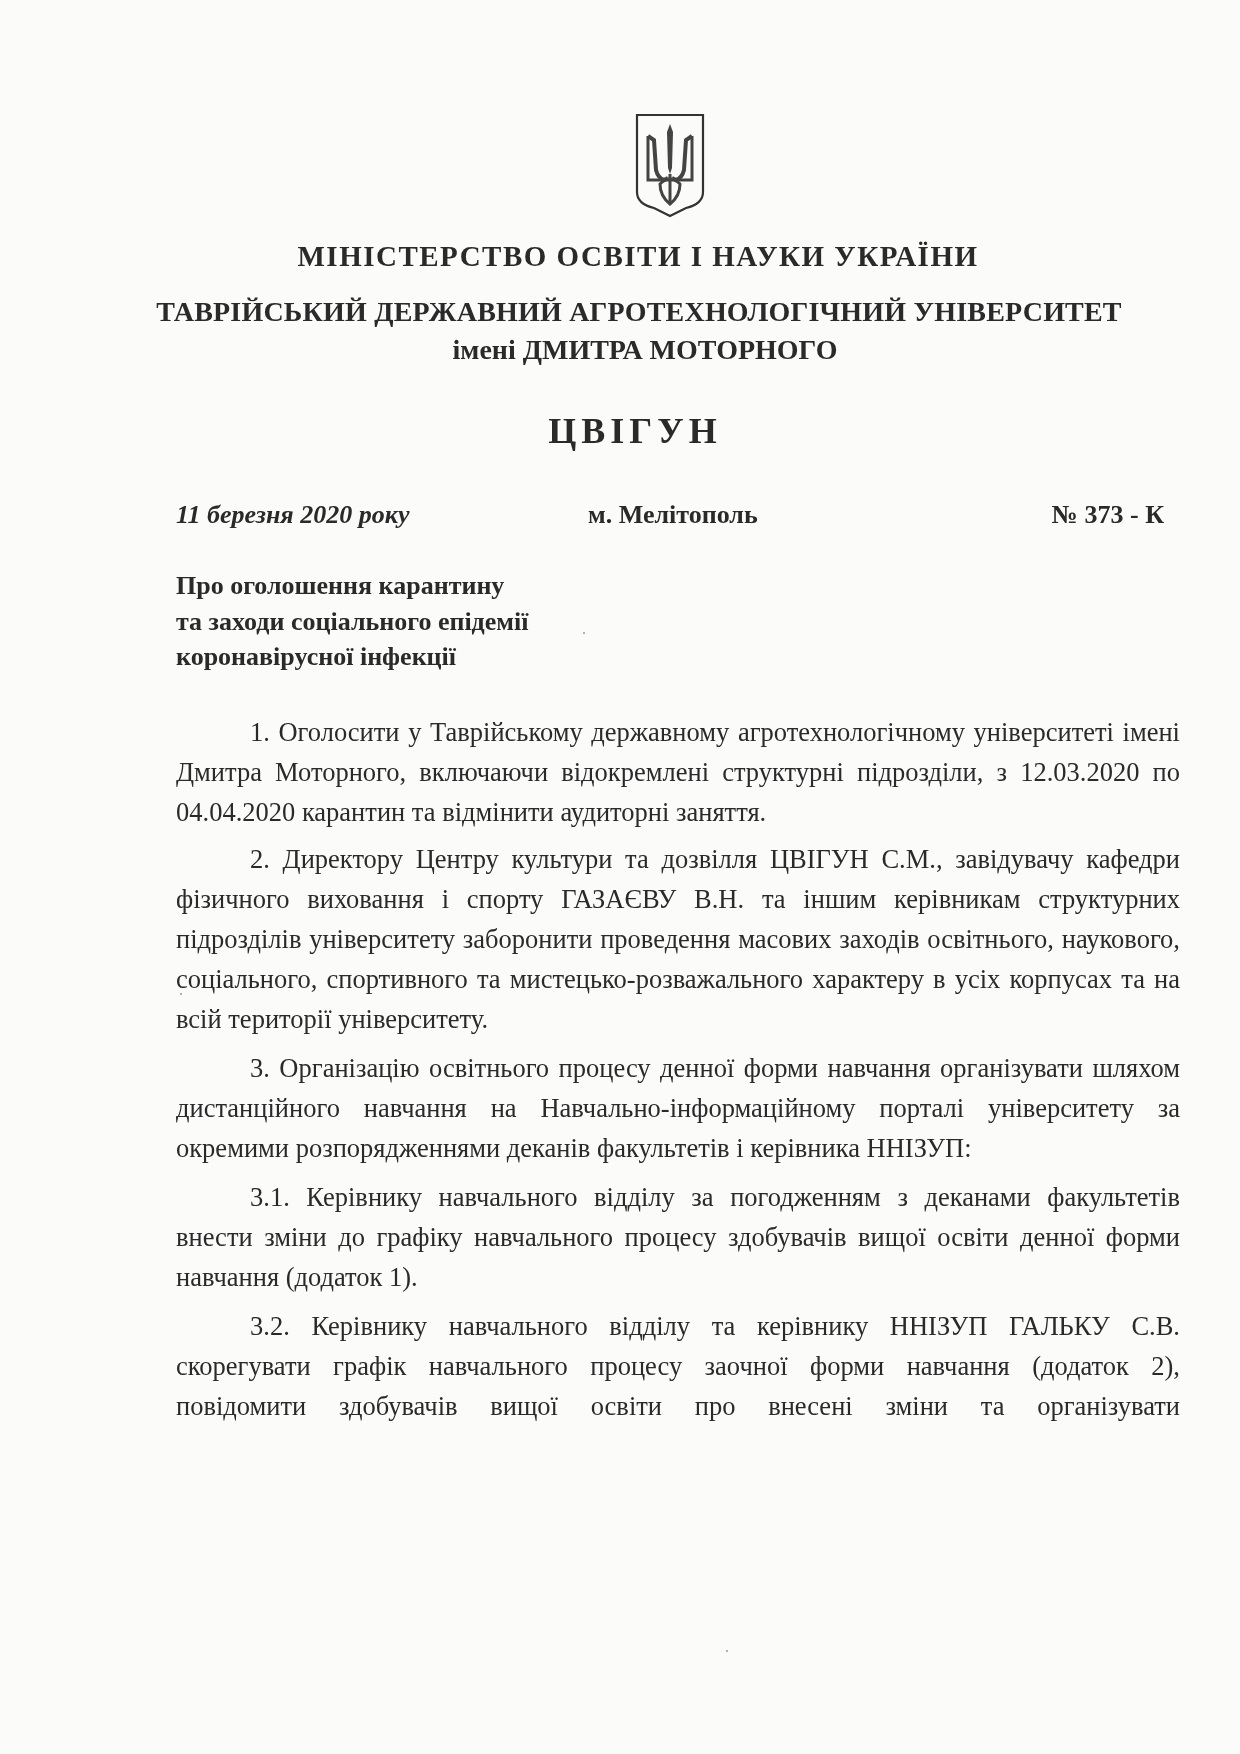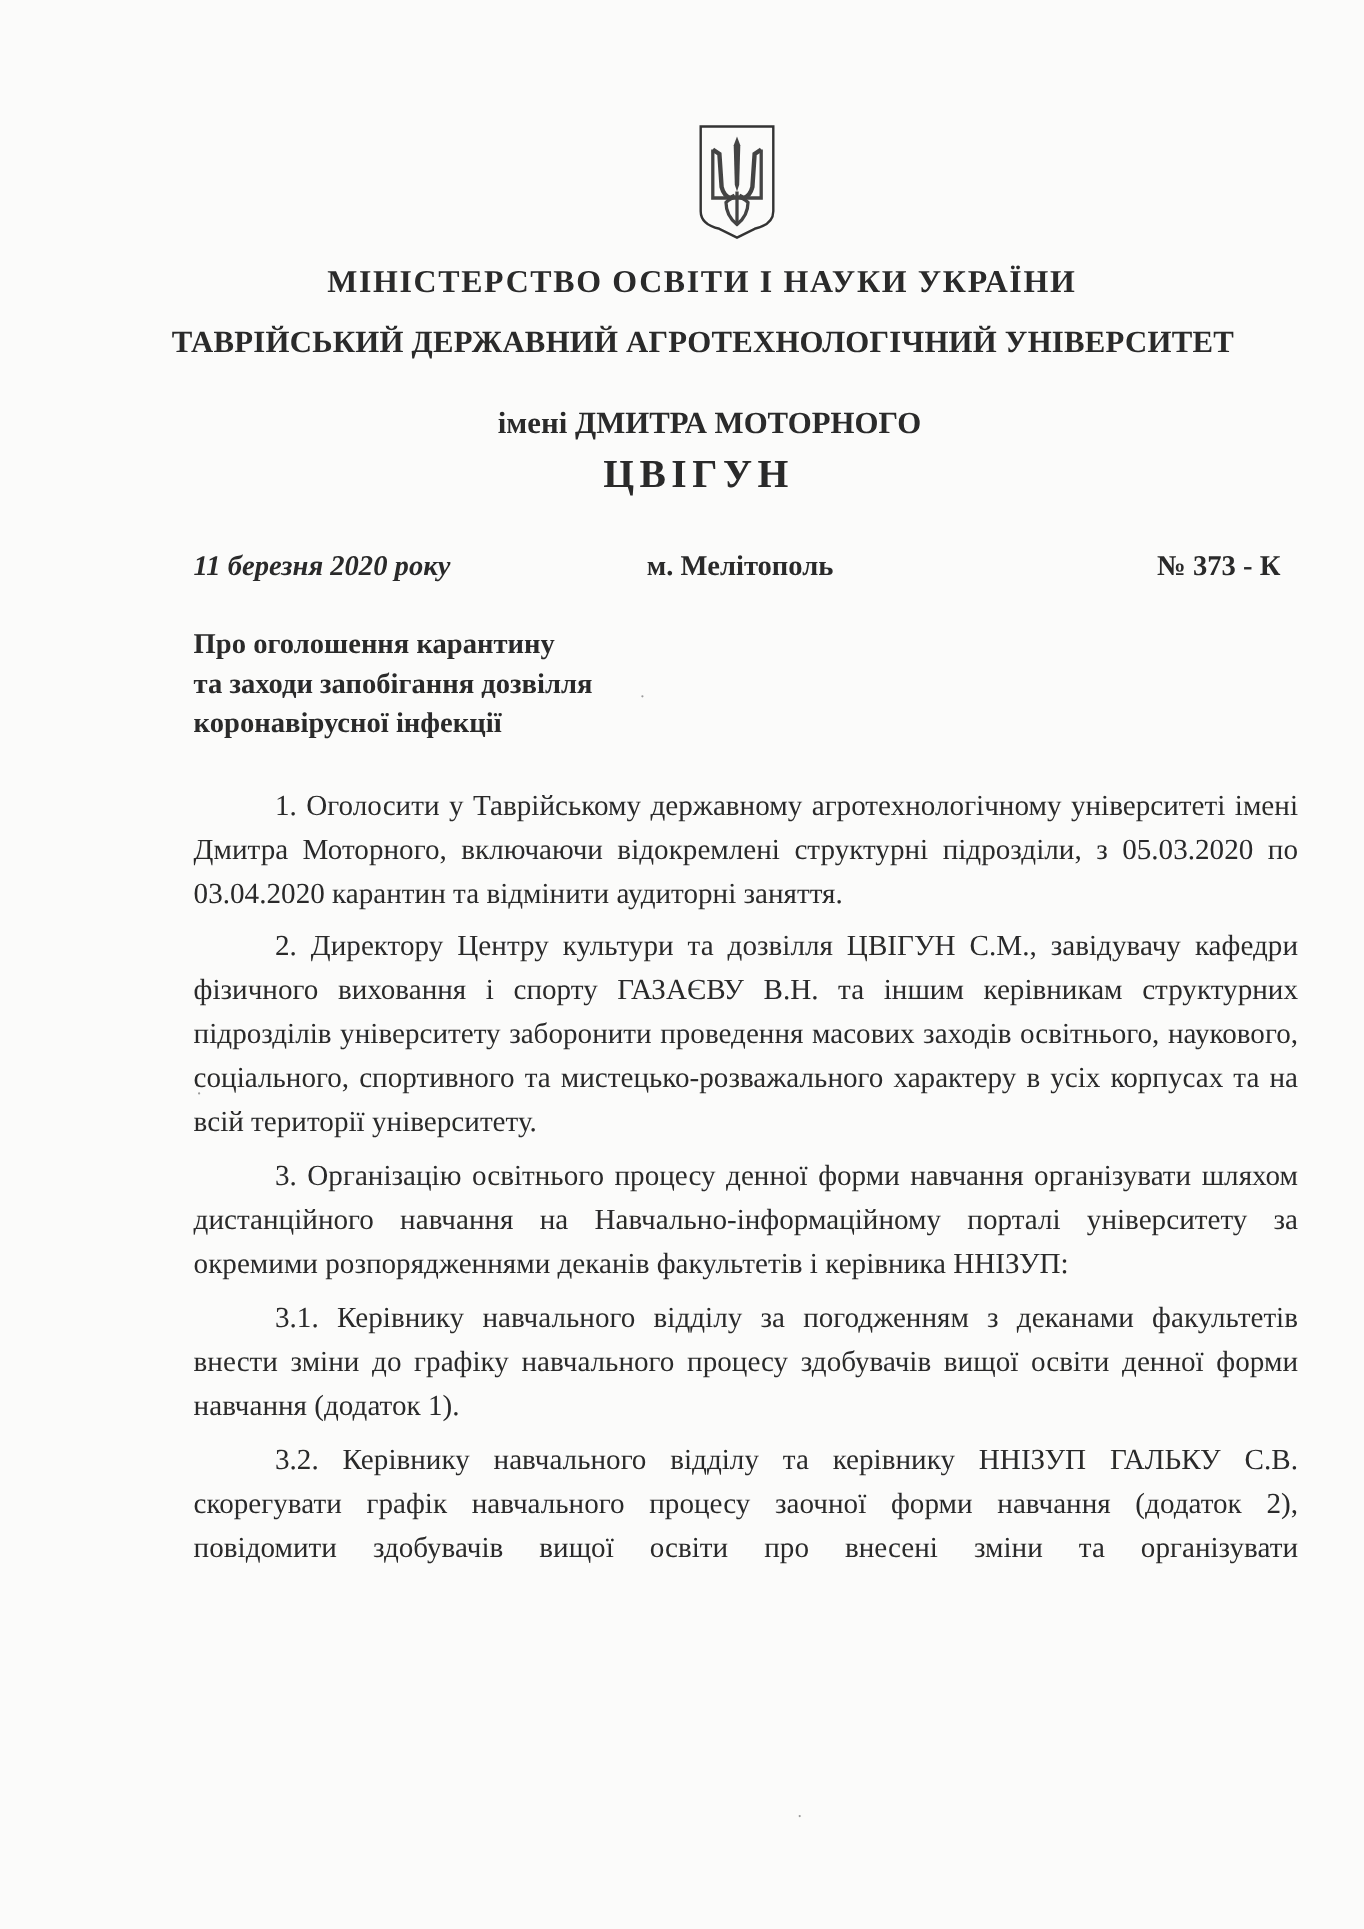--- a/index.html
+++ b/index.html
@@ -14,21 +14,21 @@
     .emblem {
       position: absolute; left: 634px; top: 112px;
       width: 72px; height: 106px;
     }
     .center-line {
       position: absolute; left: 0; right: 0; text-align: center;
       font-weight: bold; white-space: nowrap;
     }
     .ministry { top: 240px; font-size: 29px; letter-spacing: 1.5px; left: 36px; }
     .university { top: 296px; font-size: 28px; letter-spacing: 0.2px; left: 38px; }
-    .named { top: 334px; font-size: 28px; left: 50px; margin-top: 36px; }
+    .named { top: 334px; font-size: 28px; left: 50px; }
     .order-title { top: 410px; font-size: 36px; letter-spacing: 5px; left: 30px; }
 
     .meta-row {
       position: absolute; top: 500px; left: 176px; width: 1004px; height: 36px;
       font-size: 26px; font-weight: bold;
     }
     .meta-date { position: absolute; left: 0; top: 0; font-style: italic; }
     .meta-city { position: absolute; left: 412px; top: 0; }
     .meta-number { position: absolute; right: 16px; top: 0; }
 
@@ -70,26 +70,26 @@
 <div class="center-line order-title">ЦВІГУН</div>
 
 <div class="meta-row">
   <span class="meta-date">11 березня 2020 року</span>
   <span class="meta-city">м. Мелітополь</span>
   <span class="meta-number">№ 373 - К</span>
 </div>
 
 <div class="subject">
   <div>Про оголошення карантину</div>
-  <div>та заходи запобігання дозвілля</div>
+  <div>та заходи соціального епідемії</div>
   <div>коронавірусної інфекції</div>
 </div>
 
 <div class="body-text">
-  <p class="gap">1. Оголосити у Таврійському державному агротехнологічному університеті імені Дмитра Моторного, включаючи відокремлені структурні підрозділи, з 05.03.2020 по 03.04.2020 карантин та відмінити аудиторні заняття.</p>
+  <p class="gap">1. Оголосити у Таврійському державному агротехнологічному університеті імені Дмитра Моторного, включаючи відокремлені структурні підрозділи, з 12.03.2020 по 04.04.2020 карантин та відмінити аудиторні заняття.</p>
   <p class="gap">2. Директору Центру культури та дозвілля ЦВІГУН С.М., завідувачу кафедри фізичного виховання і спорту ГАЗАЄВУ В.Н. та іншим керівникам структурних підрозділів університету заборонити проведення масових заходів освітнього, наукового, соціального, спортивного та мистецько-розважального характеру в усіх корпусах та на всій території університету.</p>
   <p class="gap2">3. Організацію освітнього процесу денної форми навчання організувати шляхом дистанційного навчання на Навчально-інформаційному порталі університету за окремими розпорядженнями деканів факультетів і керівника ННІЗУП:</p>
   <p class="gap2">3.1. Керівнику навчального відділу за погодженням з деканами факультетів внести зміни до графіку навчального процесу здобувачів вищої освіти денної форми навчання (додаток 1).</p>
   <p class="gap2 last-line-justify">3.2. Керівнику навчального відділу та керівнику ННІЗУП ГАЛЬКУ С.В. скорегувати графік навчального процесу заочної форми навчання (додаток 2), повідомити здобувачів вищої освіти про внесені зміни та організувати</p>
 </div>
 
 <div class="speck" style="left:583px;top:632px;"></div>
 <div class="speck" style="left:726px;top:1650px;"></div>
 <div class="speck" style="left:180px;top:993px;"></div>
 

